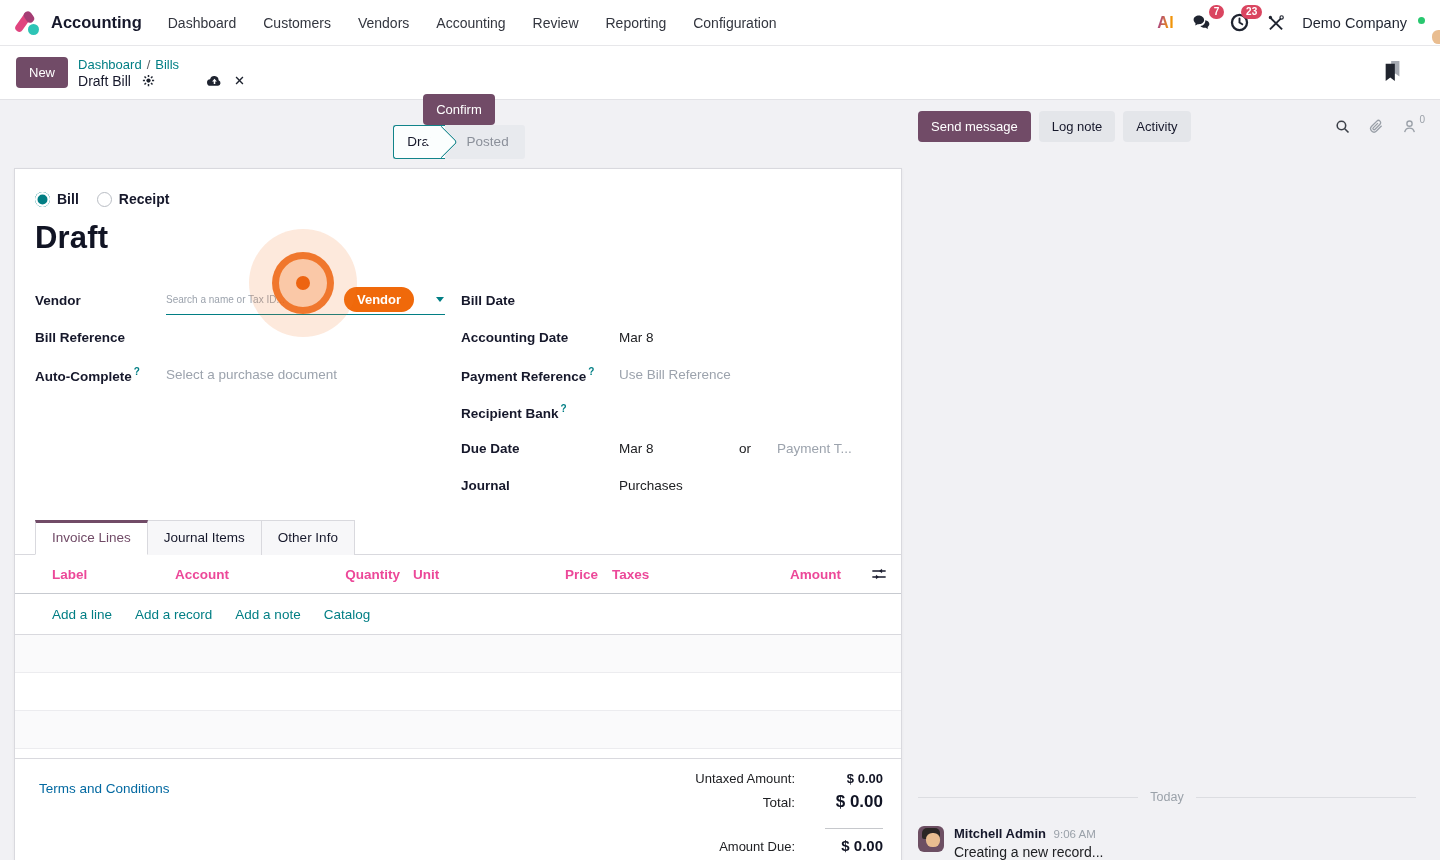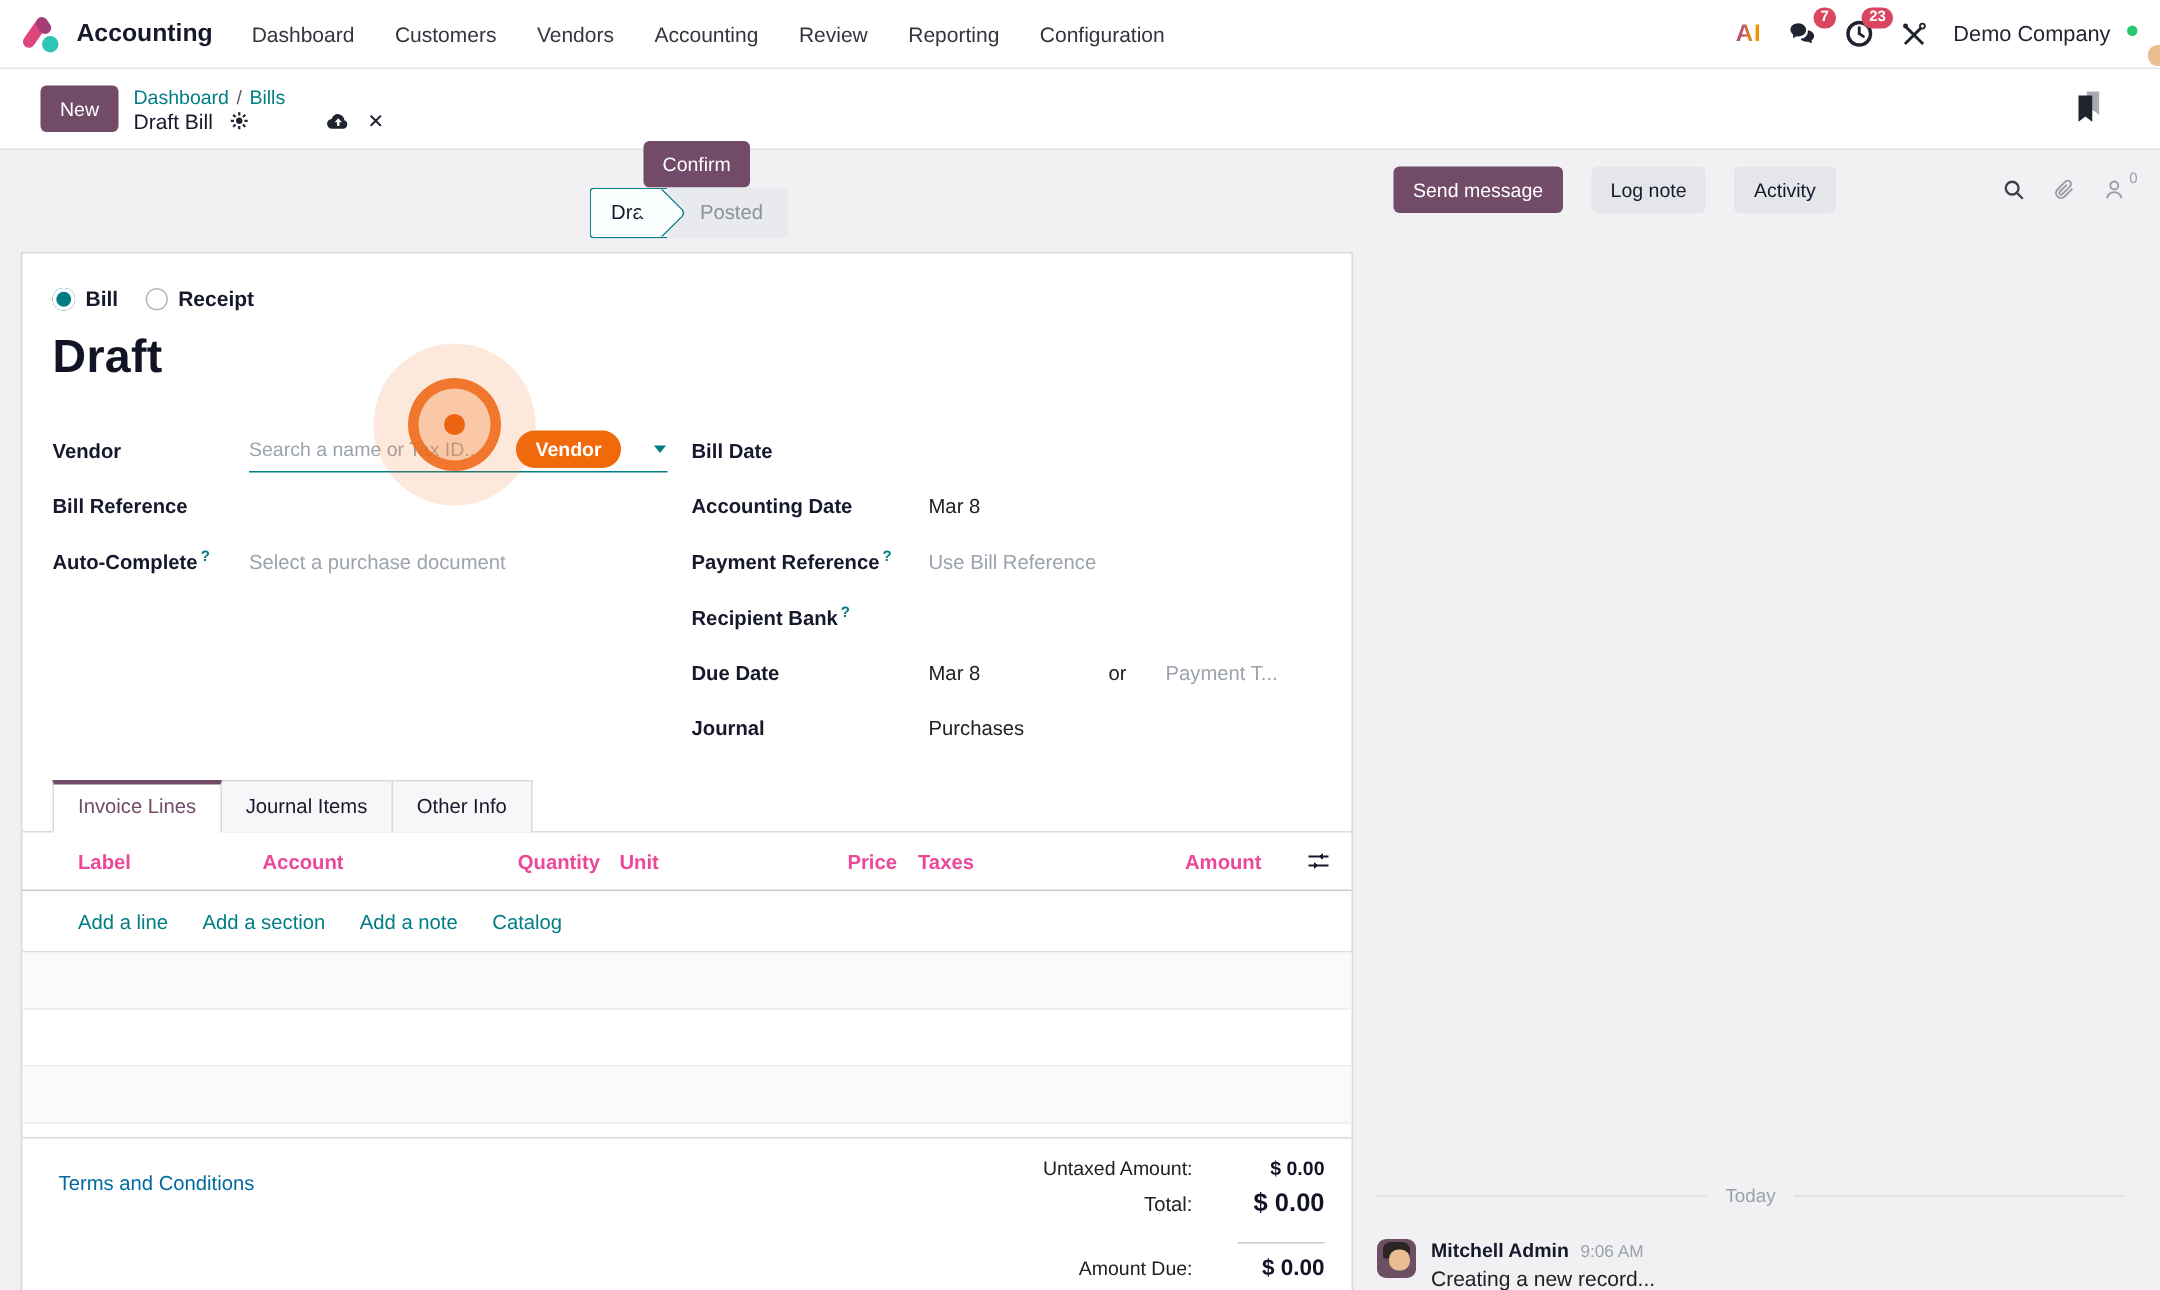--- a/index.html
+++ b/index.html
@@ -21,21 +21,21 @@
   .icon-wrap { position:relative; color:#1f2430; }
   .badge { position:absolute; top:-7px; right:-12px; background:#da4560; color:#fff; font-size:10px; font-weight:700; border-radius:9px; padding:2px 5px; line-height:1; }
   .company { font-size:14.5px; color:#1f2430; }
   .avatar { width:30px; height:30px; border-radius:6px; background:#6d4f63; position:relative; overflow:hidden; }
   .avatar::before { content:""; position:absolute; left:4px; right:4px; top:2px; height:11px; background:#2b2624; border-radius:5px 5px 2px 2px; }
   .avatar::after { content:""; position:absolute; left:8px; top:7px; width:14px; height:14px; background:#e9bd90; border-radius:45%; }
   .presence { position:absolute; right:-3px; bottom:-3px; width:11px; height:11px; background:#28c76f; border:2px solid #fff; border-radius:50%; }
 
   
   .breadbar { height:54px; background:#fff; border-bottom:1px solid #e2e2e6; display:flex; align-items:center; padding:0 16px; }
-  .btn { border:none; border-radius:4px; font-size:13px; cursor:pointer; font-family:inherit;margin-left:11px; }
+  .btn { border:none; border-radius:4px; font-size:13px; cursor:pointer; font-family:inherit; }
   .btn-primary { background:#714B67; color:#fff; padding:8px 13px; font-weight:400; }
   .crumbcol { margin-left:10px; display:flex; flex-direction:column; gap:1px; }
   .crumb-top { font-size:13px; color:#017E84; display:flex; gap:5px; align-items:center; }
   .crumb-top .sep { color:#5d6066; }
   .crumb-top a { color:#017E84; text-decoration:none; cursor:pointer; }
   .crumb-bottom { font-size:14px; color:#16182b; display:flex; align-items:center; gap:10px; }
   .mini-icon { color:#1f2430; cursor:pointer; display:inline-flex; }
   .bread-right { margin-left:auto; padding-right:20px; }
 
   
@@ -66,21 +66,21 @@
   .formgrid { display:grid; grid-template-columns:426px 1fr; margin-top:26px; }
   .frow { display:flex; align-items:center; min-height:37px; }
   .flabel { font-size:13.5px; font-weight:600; color:#16182b; }
   .fl-left { width:131px; flex:none; }
   .fl-right { width:158px; flex:none; }
   .fval { font-size:13.5px; color:#202124; }
   .fph { font-size:13.5px; color:#9ca3ad; }
   .qmark { color:#017E84; font-size:10px; vertical-align:super; margin-left:2px; }
 
   .vendor-field { position:relative; display:flex; align-items:center; width:279px; border-bottom:1px solid #017E84; padding-bottom:2px; }
-  .vendor-input { border:none; outline:none; width:178px; font-size:13px; font-family:inherit; color:#202124; background:transparent; }
+  .vendor-input { border:none; outline:none; width:178px; font-size:10px; font-family:inherit; color:#202124; background:transparent; }
   .vendor-input::placeholder { color:#9ca3ad; }
   .btn-vendor { background:#F0690A; color:#fff; font-weight:700; font-size:13px; padding:5px 13px; border-radius:14px; border:none; cursor:pointer; }
   .caret { width:0; height:0; border-left:4.5px solid transparent; border-right:4.5px solid transparent; border-top:5.5px solid #017E84; margin-left:22px; cursor:pointer; }
 
   .click-ind { position:absolute; left:302px; top:266px; transform:translate(-50%,-50%); pointer-events:none; z-index:40; }
   .ci-outer { width:108px; height:108px; border-radius:50%; background:rgba(240,120,40,.16); display:flex; align-items:center; justify-content:center; }
   .ci-ring { width:62px; height:62px; border-radius:50%; border:7px solid rgba(238,100,15,.8); background:rgba(244,140,70,.35); display:flex; align-items:center; justify-content:center; }
   .ci-dot { width:14px; height:14px; border-radius:50%; background:#ed6410; }
 
   
@@ -331,21 +331,21 @@
       <span class="c-amount">Amount</span>
       <span class="c-opt">
         <svg width="16" height="14" viewBox="0 0 24 20" fill="currentColor" stroke="currentColor">
             <path d="M2 5.5h20M2 14.5h20" stroke-width="2"></path>
             <path d="M13 5.5l3-2.6v5.2zM11 14.5l-3-2.6v5.2z"></path>
           </svg>
       </span>
     </div>
     <div class="linksrow">
       <a>Add a line</a>
-      <a>Add a section</a>
+      <a>Add a record</a>
       <a>Add a note</a>
       <a>Catalog</a>
     </div>
     <div class="striperow gray"></div>
     <div class="striperow"></div>
     <div class="striperow gray"></div>
     <div class="striperow last"></div>
 
     <div class="footband">
       <div class="terms">Terms and Conditions</div>

